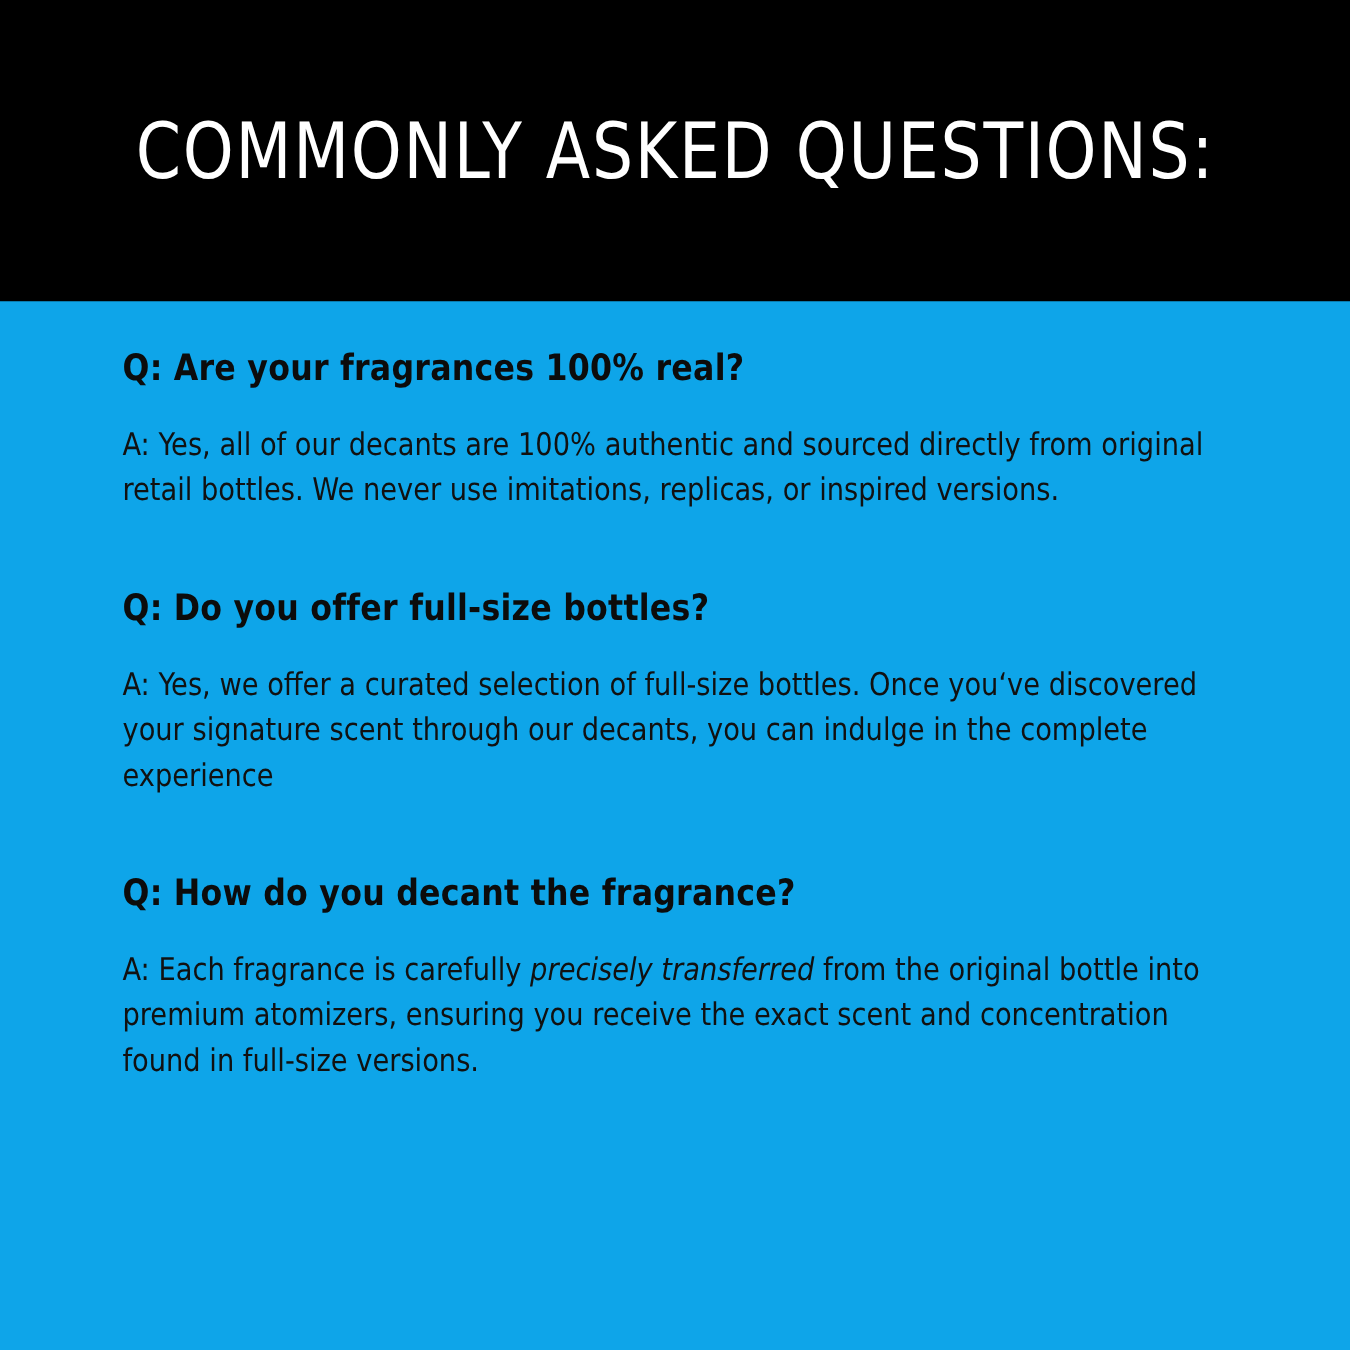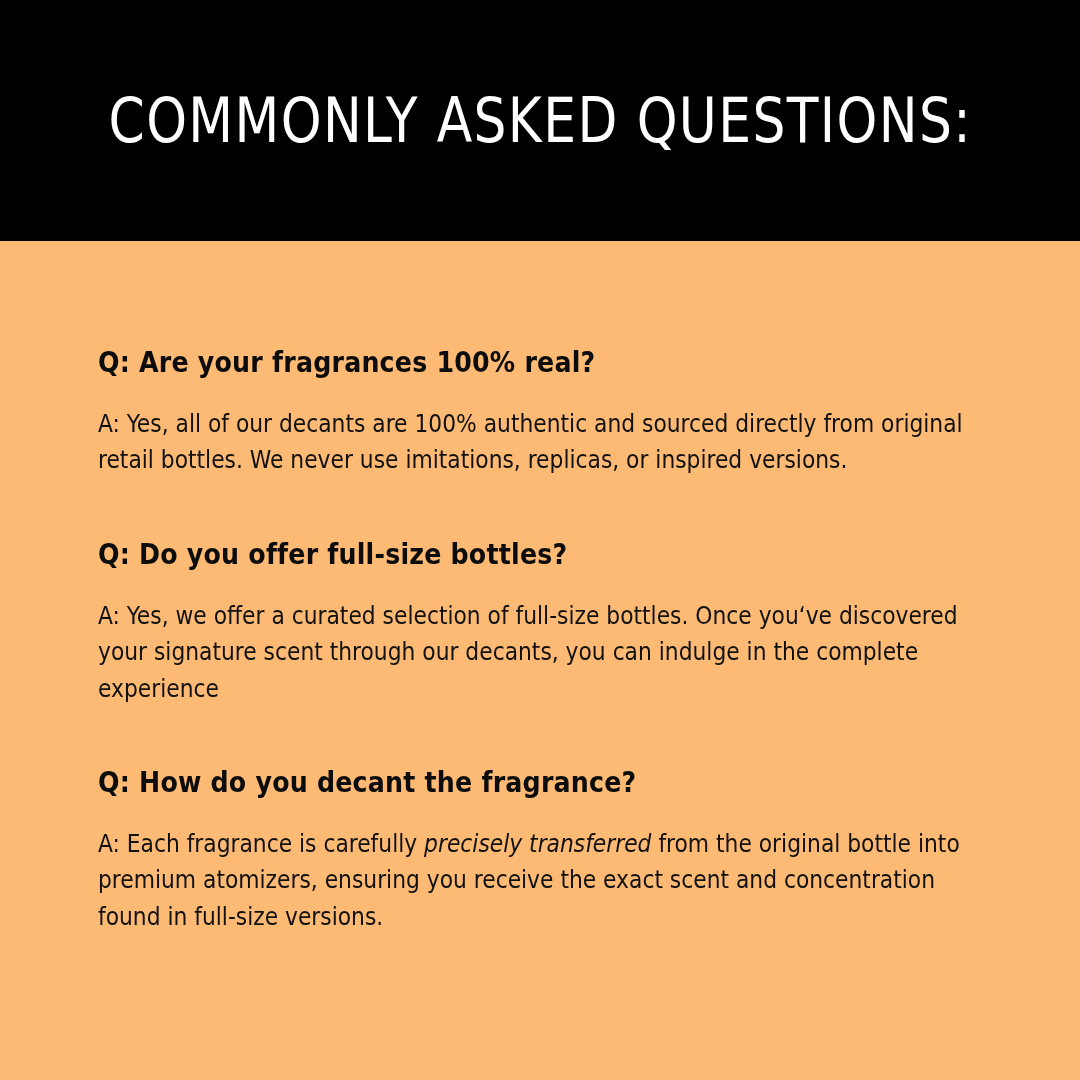--- a/index.html
+++ b/index.html
@@ -6,21 +6,21 @@
   html, body {
     width: 1080px;
     height: 1080px;
     background: #ffffff;
     font-family: "DejaVu Sans", sans-serif;
   }
   #page {
     position: relative;
     width: 1080px;
     height: 1080px;
-    background: #fdba74;
+    background: #0ea5e9;
     overflow: hidden;
   }
   .header-band {
     width: 1080px;
     height: 241px;
     background: #000000;
     display: flex;
     align-items: center;
     justify-content: center;
   }
@@ -28,21 +28,21 @@
     color: #ffffff;
     font-family: "DejaVu Sans Condensed", "Liberation Sans", sans-serif;
     font-size: 62px;
     font-weight: 400;
     letter-spacing: 1.5px;
     line-height: 1;
     transform: scaleX(0.93);
     white-space: nowrap;
   }
   .faq-body {
-    padding: 104px 72px 0 98px;
+    padding: 36px 72px 0 98px;
   }
   .faq-item {
     margin-bottom: 58px;
   }
   .faq-item:last-child { margin-bottom: 0; }
   .faq-q {
     color: #0c0c0c;
     font-family: "DejaVu Sans Condensed", "Liberation Sans", sans-serif;
     font-size: 29px;
     font-weight: 700;

